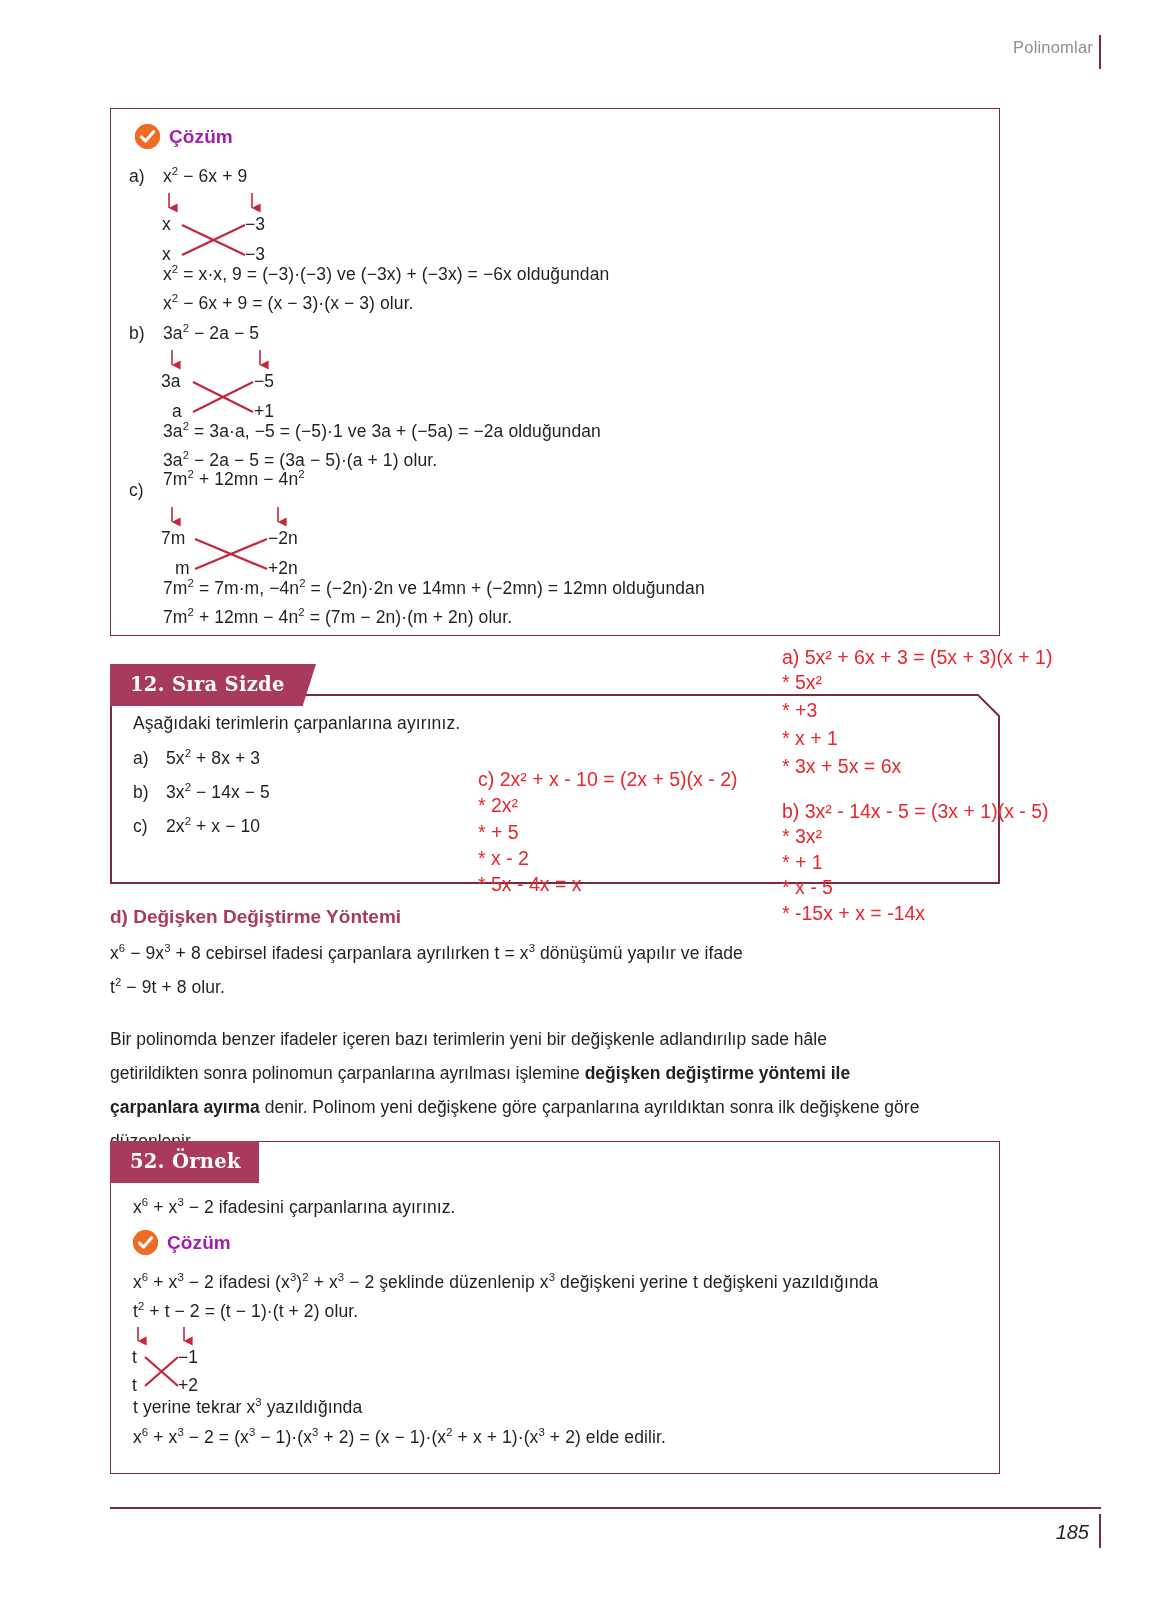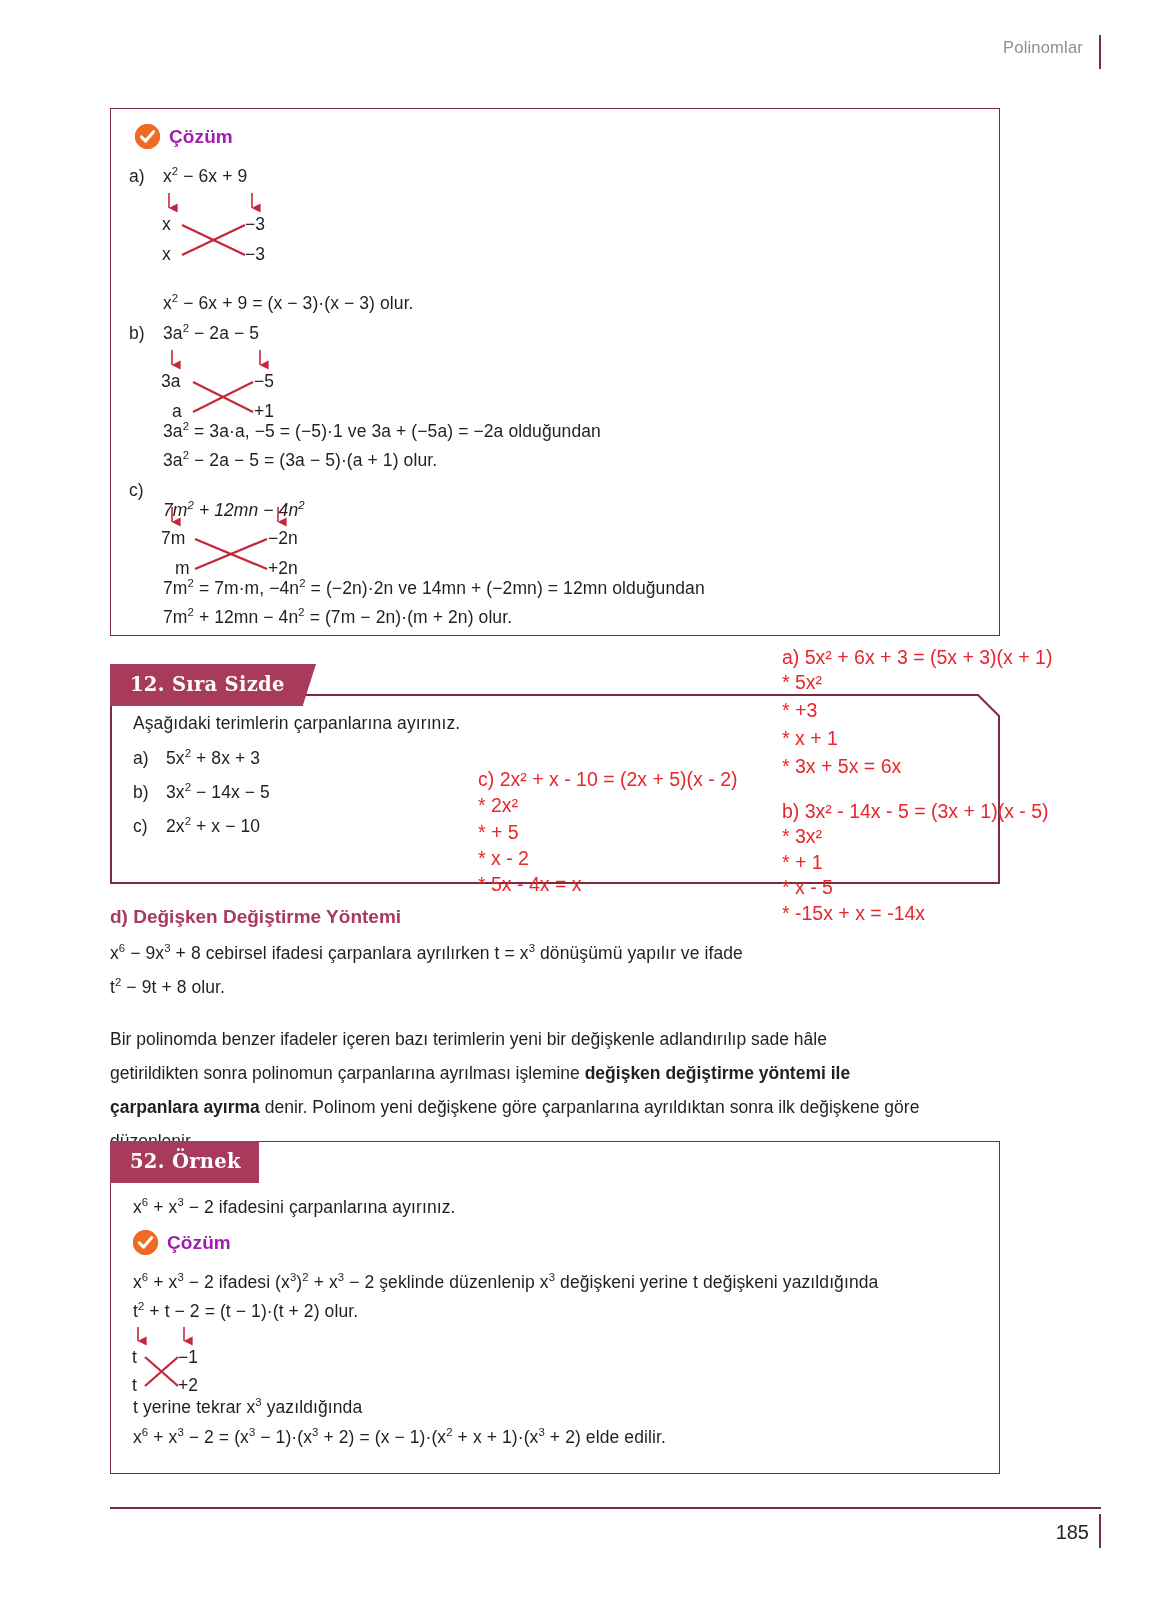--- a/index.html
+++ b/index.html
@@ -16,21 +16,21 @@
   }
 
   
   .page-header {
     position: absolute;
     top: 38px; right: 0; left: 0;
     height: 34px;
   }
   .header-title {
     position: absolute;
-    right: 68px; top: 0;
+    right: 58px; top: 0;
     font-size: 16.5px;
     color: #8e8e93;
     letter-spacing: .2px;
     white-space: nowrap;
   }
   .header-rule {
     position: absolute;
     right: 50px; top: -3px;
     width: 2.5px; height: 34px;
     background: #7b2a42;
@@ -203,20 +203,21 @@
       <line x1="97" y1="0" x2="97" y2="15" stroke="#c3273c" stroke-width="1.6" marker-end="url(#ah)"></line>
       <line x1="27" y1="32" x2="90" y2="62" stroke="#c3273c" stroke-width="2.3"></line>
       <line x1="27" y1="62" x2="90" y2="32" stroke="#c3273c" stroke-width="2.3"></line>
     </svg>
     <span class="cross-term" style="left:7px; top:21px;">x</span>
     <span class="cross-term" style="left:90px; top:21px;">−3</span>
     <span class="cross-term" style="left:7px; top:51px;">x</span>
     <span class="cross-term" style="left:90px; top:51px;">−3</span>
   </div>
 
+  <div class="mline" style="position:absolute; left:52px; top:155px;">x<span class="sup">2</span> = x·x, 9 = (−3)·(−3) ve (−3x) + (−3x) = −6x olduğundan</div>
   <div class="mline" style="position:absolute; left:52px; top:184px;">x<span class="sup">2</span> − 6x + 9 = (x − 3)·(x − 3) olur.</div>
 
   <div class="item-label" style="left:18px; top:214px;">b)</div>
   <div class="mline" style="position:absolute; left:52px; top:214px;">3a<span class="sup">2</span> − 2a − 5</div>
 
   <div class="cross-block" style="left:44px; top:241px; width:200px; height:75px;">
     <svg class="cross-svg" width="200" height="75" viewBox="0 0 200 75" aria-hidden="true">
       <line x1="17" y1="0" x2="17" y2="15" stroke="#c3273c" stroke-width="1.6" marker-end="url(#ah)"></line>
       <line x1="105" y1="0" x2="105" y2="15" stroke="#c3273c" stroke-width="1.6" marker-end="url(#ah)"></line>
       <line x1="38" y1="32" x2="98" y2="62" stroke="#c3273c" stroke-width="2.3"></line>
@@ -225,21 +226,21 @@
     <span class="cross-term" style="left:6px; top:21px;">3a</span>
     <span class="cross-term" style="left:99px; top:21px;">−5</span>
     <span class="cross-term" style="left:17px; top:51px;">a</span>
     <span class="cross-term" style="left:99px; top:51px;">+1</span>
   </div>
 
   <div class="mline" style="position:absolute; left:52px; top:312px;">3a<span class="sup">2</span> = 3a·a, −5 = (−5)·1 ve 3a + (−5a) = −2a olduğundan</div>
   <div class="mline" style="position:absolute; left:52px; top:341px;">3a<span class="sup">2</span> − 2a − 5 = (3a − 5)·(a + 1) olur.</div>
 
   <div class="item-label" style="left:18px; top:371px;">c)</div>
-  <div class="mline" style="position:absolute; left:52px; top:391px;font-style:italic;">7m<span class="sup">2</span> + 12mn − 4n<span class="sup">2</span></div>
+  <div class="mline" style="position:absolute; left:52px; top:360px;">7m<span class="sup">2</span> + 12mn − 4n<span class="sup">2</span></div>
 
   <div class="cross-block" style="left:44px; top:398px; width:220px; height:75px;">
     <svg class="cross-svg" width="220" height="75" viewBox="0 0 220 75" aria-hidden="true">
       <line x1="17" y1="0" x2="17" y2="15" stroke="#c3273c" stroke-width="1.6" marker-end="url(#ah)"></line>
       <line x1="123" y1="0" x2="123" y2="15" stroke="#c3273c" stroke-width="1.6" marker-end="url(#ah)"></line>
       <line x1="40" y1="32" x2="112" y2="62" stroke="#c3273c" stroke-width="2.3"></line>
       <line x1="40" y1="62" x2="112" y2="32" stroke="#c3273c" stroke-width="2.3"></line>
     </svg>
     <span class="cross-term" style="left:6px; top:21px;">7m</span>
     <span class="cross-term" style="left:113px; top:21px;">−2n</span>
@@ -326,14 +327,14 @@
   <span class="cross-term" style="left:6px; top:20px;">t</span>
   <span class="cross-term" style="left:52px; top:20px;">−1</span>
   <span class="cross-term" style="left:6px; top:48px;">t</span>
   <span class="cross-term" style="left:52px; top:48px;">+2</span>
 </div>
 
 <div class="mline" style="position:absolute; left:133px; top:1397px;">t yerine tekrar x<span class="sup">3</span> yazıldığında</div>
 <div class="mline" style="position:absolute; left:133px; top:1427px;">x<span class="sup">6</span> + x<span class="sup">3</span> − 2 = (x<span class="sup">3</span> − 1)·(x<span class="sup">3</span> + 2) = (x − 1)·(x<span class="sup">2</span> + x + 1)·(x<span class="sup">3</span> + 2) elde edilir.</div>
 
 <div class="footer-rule" style="top:1507px;"></div>
-<div class="page-num" style="top:1521px;">185</div>
+<div class="page-num" style="top:1521px;font-style:italic;">185</div>
 <div class="page-num-rule" style="top:1514px;"></div>
 
 </body></html>

